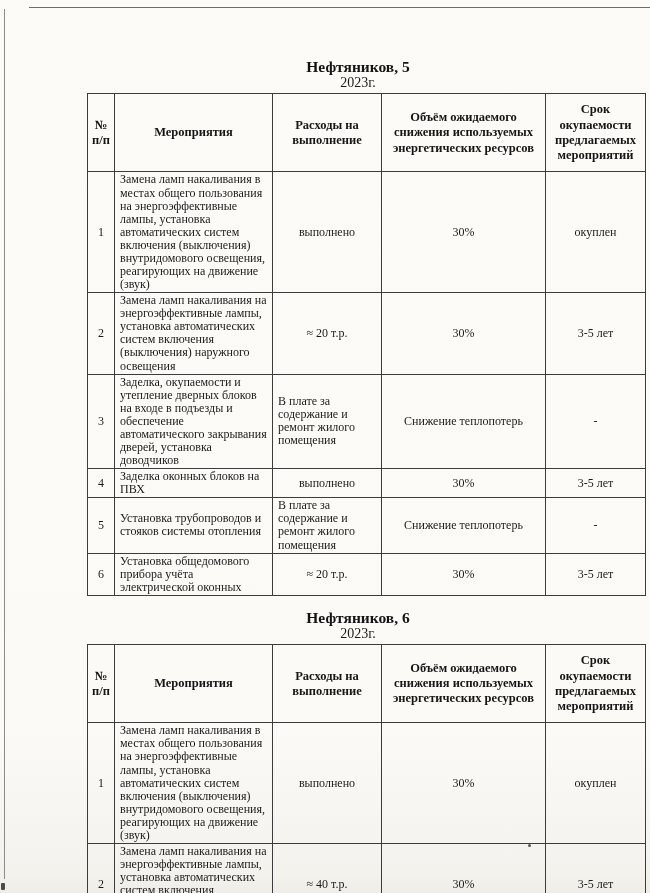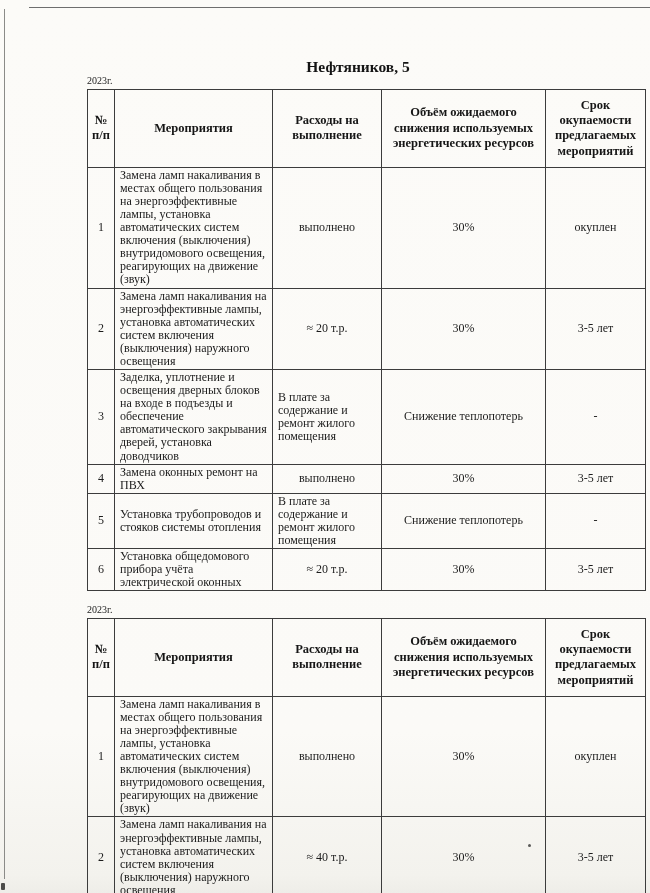--- a/index.html
+++ b/index.html
@@ -16,21 +16,21 @@
   
   .edge-top{position:absolute;top:7px;left:29px;right:0;height:1px;background:#6e6e6e;}
   .edge-left{position:absolute;left:4px;top:9px;width:1px;height:870px;background:#8b8b88;}
   .corner-mark{position:absolute;left:1px;top:883px;width:4px;height:7px;background:#4c4c4a;border-radius:1px;}
   .speck{position:absolute;left:528px;top:844px;width:3px;height:3px;background:#5a5a58;border-radius:50%;}
 
   .content{width:558px;margin-left:79px;padding-top:50px;}
   .sec{margin:8px;}
   .sec + .sec{margin-top:13px;}
   .sec-title{margin:0;text-align:center;font-size:15.5px;line-height:1.12;font-weight:bold;color:#141414;}
-  .sec-year{margin:0 0 2px 0;text-align:left;font-size:10px;line-height:1.15;}
+  .sec-year{margin:0 0 2px 0;text-align:center;font-size:14px;line-height:1.15;}
 
   table.t{border-collapse:collapse;table-layout:fixed;width:558px;}
   .t th,.t td{border:1px solid #3c3c3c;vertical-align:middle;overflow:hidden;}
   .t th{font-size:12.5px;line-height:1.22;font-weight:bold;text-align:center;padding:2px;color:#161616;}
   .t th.numh{white-space:pre-line;}
   .t td{font-size:12px;line-height:1.09;padding:1px 3px;color:#1b1b1b;}
   td.c{text-align:center;}
   td.l{text-align:left;padding-left:5px;padding-right:4px;}
   
   tr.h78{height:78px}tr.h90{height:90px}tr.h69{height:69px}tr.h67{height:67px}
@@ -78,28 +78,28 @@
           </tr>
           <tr class="h69">
             <td class="c">2</td>
             <td class="l">Замена ламп накаливания на энергоэффективные лампы, установка автоматических систем включения (выключения) наружного освещения</td>
             <td class="c">≈ 20 т.р.</td>
             <td class="c">30%</td>
             <td class="c">3-5 лет</td>
           </tr>
           <tr class="h67">
             <td class="c">3</td>
-            <td class="l">Заделка, уплотнение и освещения дверных блоков на входе в подъезды и обеспечение автоматического закрывания дверей, установка доводчиков</td>
+            <td class="l">Заделка, окупаемости и утепление дверных блоков на входе в подъезды и обеспечение автоматического закрывания дверей, установка доводчиков</td>
             <td class="l">В плате за содержание и ремонт жилого помещения</td>
             <td class="c">Снижение теплопотерь</td>
             <td class="c">-</td>
           </tr>
           <tr class="h18">
             <td class="c">4</td>
-            <td class="l">Замена оконных ремонт на ПВХ</td>
+            <td class="l">Заделка оконных блоков на ПВХ</td>
             <td class="c">выполнено</td>
             <td class="c">30%</td>
             <td class="c">3-5 лет</td>
           </tr>
           <tr class="h45">
             <td class="c">5</td>
             <td class="l">Установка трубопроводов и стояков системы отопления</td>
             <td class="l">В плате за содержание и ремонт жилого помещения</td>
             <td class="c">Снижение теплопотерь</td>
             <td class="c">-</td>
@@ -109,20 +109,21 @@
             <td class="l">Установка общедомового прибора учёта электрической оконных</td>
             <td class="c">≈ 20 т.р.</td>
             <td class="c">30%</td>
             <td class="c">3-5 лет</td>
           </tr>
         </tbody>
       </table>
     </section>
 
     <section class="sec">
+      <h1 class="sec-title">Нефтяников, 6</h1>
       <div class="sec-year">2023г.</div>
       <table class="t">
         <colgroup>
           <col style="width:27px">
             <col style="width:158px">
             <col style="width:109px">
             <col style="width:164px">
             <col style="width:100px">
         </colgroup>
         <thead>

